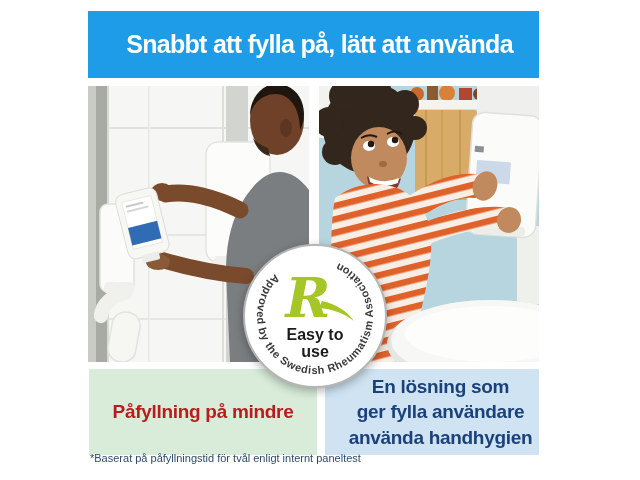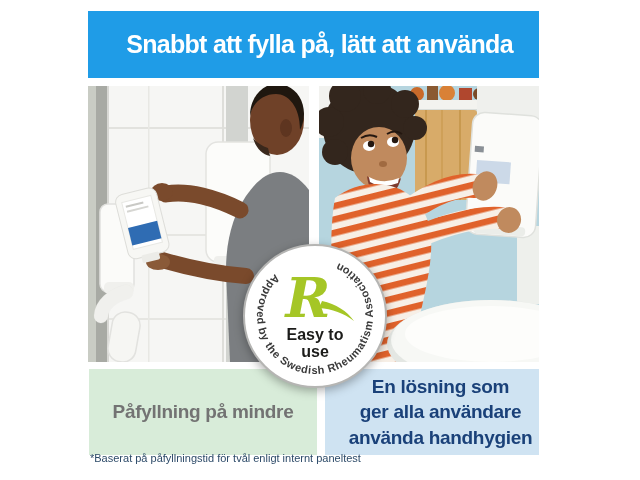--- a/index.html
+++ b/index.html
@@ -16,21 +16,21 @@
     color:#ffffff; font-weight:bold; font-size:25px; letter-spacing:-0.7px;
     white-space:nowrap;
   }
   .photo { position:absolute; top:86px; display:block; }
   .photo-left  { left:88px; }
   .photo-right { left:319px; }
   .hl-box {
     position:absolute; top:369px; height:86px; display:flex; flex-direction:column;
     align-items:center; justify-content:center; text-align:center; font-weight:bold;
   }
-  .hl-green { left:89px; width:228px; background:#d8ecd9; color:#737373;
+  .hl-green { left:89px; width:228px; background:#d8ecd9; color:#b91c1c;
               font-size:19px; line-height:1.45; letter-spacing:-0.3px;gap:43px; }
   .hl-blue  { left:325px; width:231px; background:#cfe3f2; color:#1a4179;
               font-size:19px; line-height:1.35; letter-spacing:-0.3px; }
   .footnote {
     position:absolute; left:90px; top:452px; font-size:11px; color:#2c4a68;
   }
   .badge {
     position:absolute; left:240px; top:241px; width:150px; height:150px;
     filter:drop-shadow(0 3px 5px rgba(0,0,0,0.30));
   }
@@ -191,21 +191,21 @@
       <ellipse cx="172" cy="248" rx="86" ry="28" fill="#fdfdfb"></ellipse>
     </g>
   </svg>
 
   <div class="hl-box hl-green">
     <div>Påfyllning på mindre</div>
   </div>
 
   <div class="hl-box hl-blue">
     <div>En lösning som</div>
-    <div>ger alla användare</div>
+    <div>ger fylla användare</div>
     <div>använda handhygien</div>
   </div>
 
   <div class="footnote">*Baserat på påfyllningstid för tvål enligt internt paneltest</div>
 
   <div class="badge">
     <svg width="150" height="150" viewBox="0 0 150 150">
       <circle cx="75" cy="75" r="71" fill="#ffffff" stroke="#b5b5b3" stroke-width="2"></circle>
       <defs>
         <path id="arcPath" d="M75,17 A58,58 0 1 0 75,133 A58,58 0 1 0 75,17"></path>

